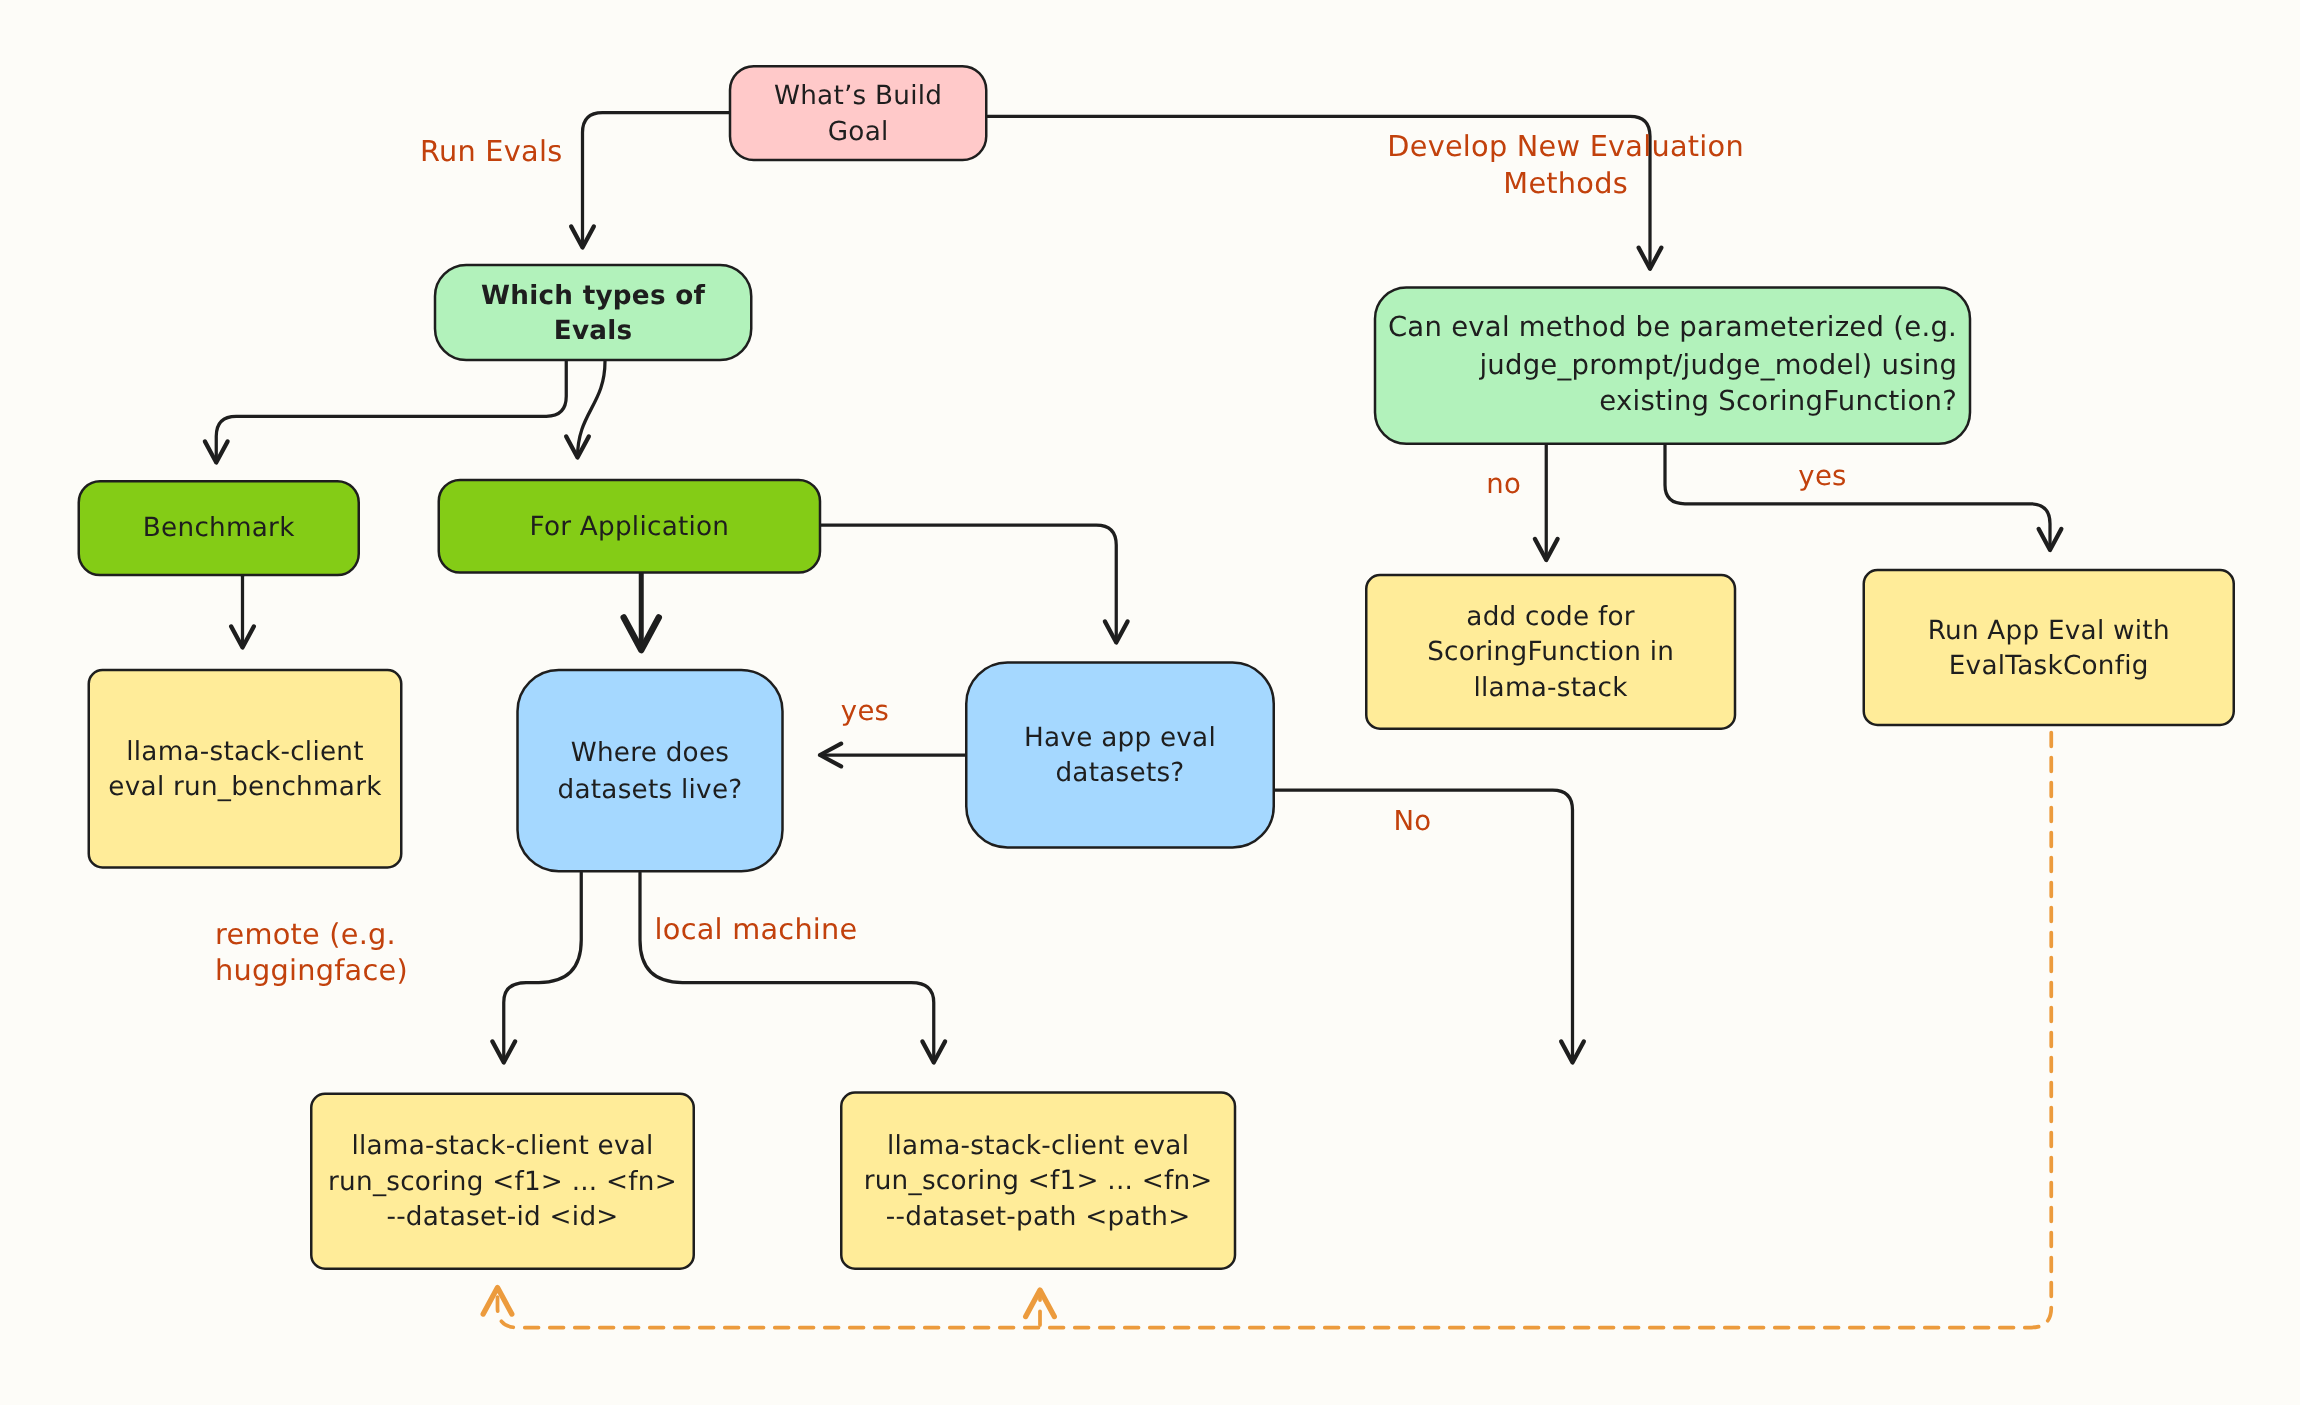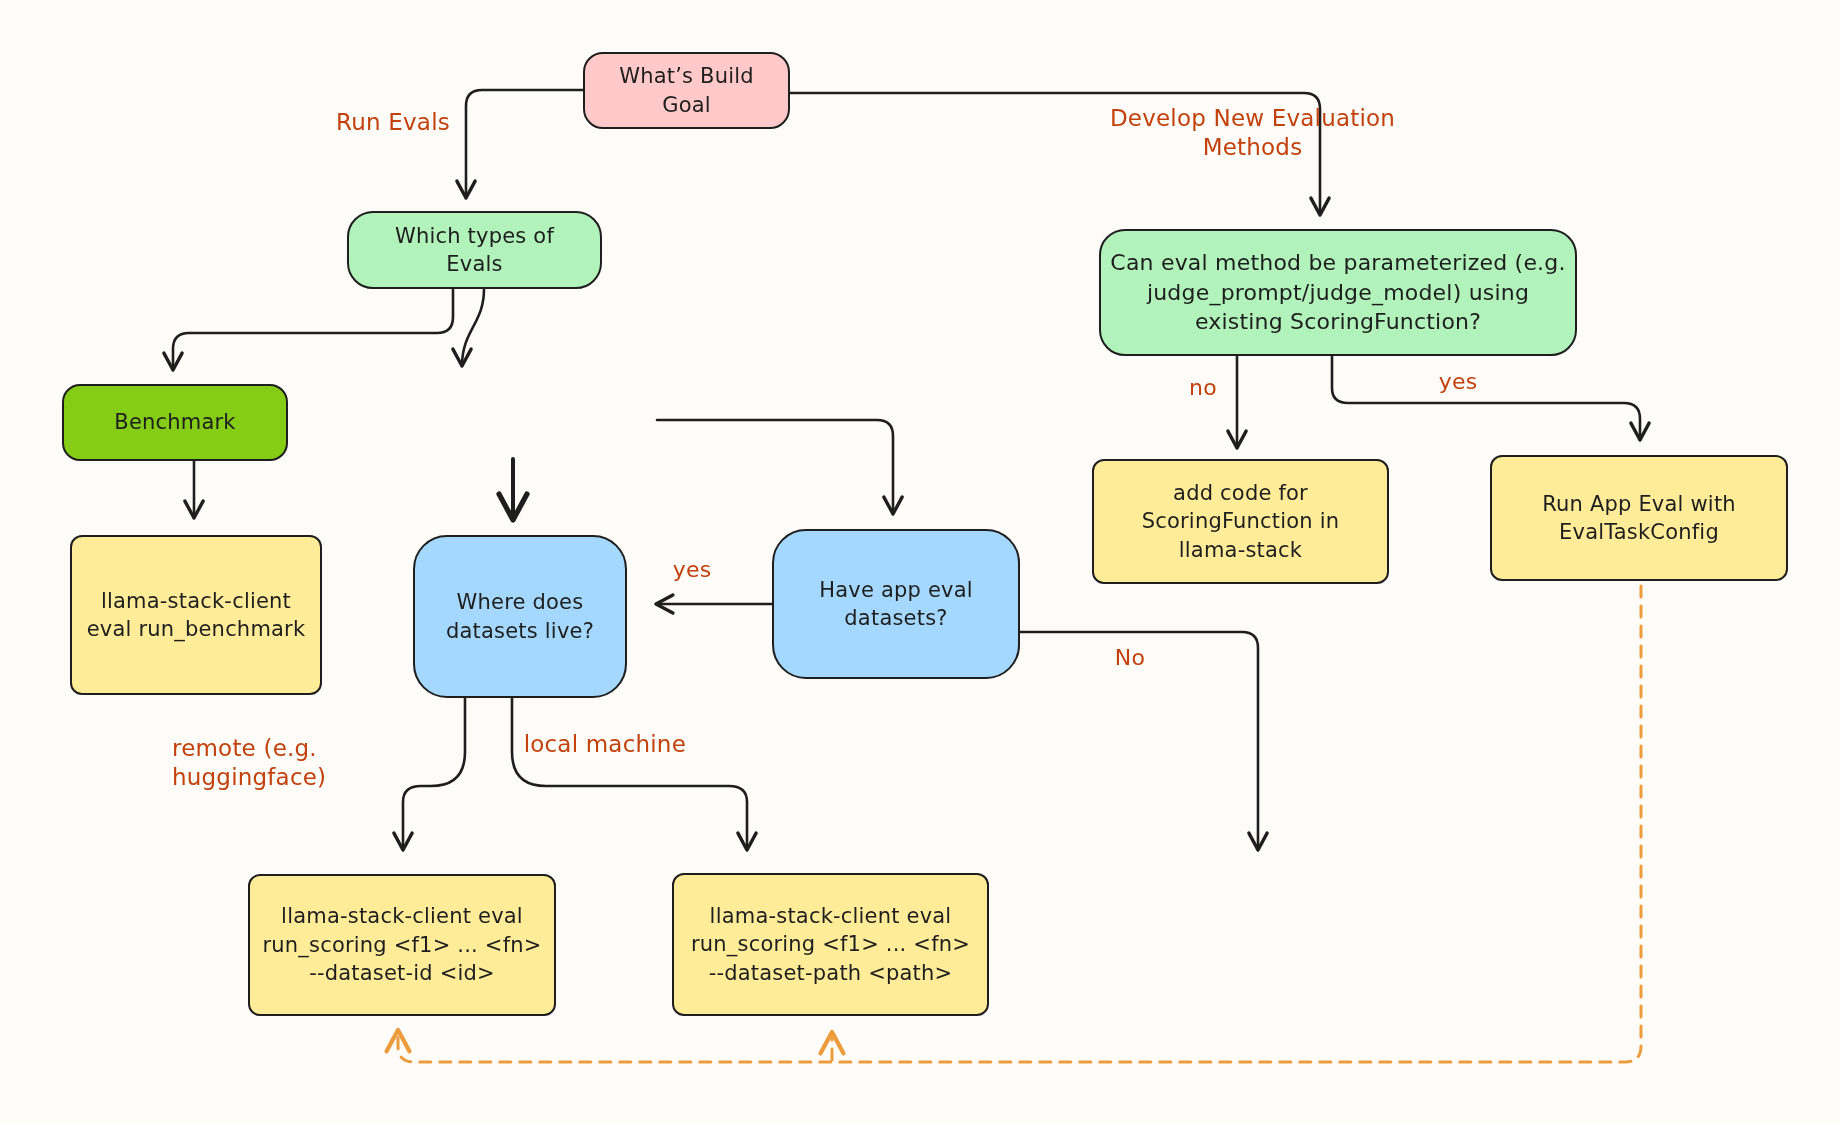--- a/index.html
+++ b/index.html
@@ -75,36 +75,37 @@
 
     <g fill="none" stroke="#ec9b3d" stroke-width="3" stroke-linecap="round" stroke-dasharray="11 9">
       <path d="M 1641 586 V 1046 Q 1641 1062 1625 1062 H 414 Q 398 1062 398 1046 V 1030" marker-end="url(#arrowOrange)"></path>
       <path d="M 832 1060 V 1032" marker-end="url(#arrowOrange)"></path>
     </g>
   </svg>
 
   <div class="node pink" style="left:583px; top:52px;  width:207px; height:77px;">What’s Build
 Goal</div>
 
-  <div class="node green" style="left:347px; top:211px; width:255px; height:78px;">Which types of
+  <div class="node green" style="left:347px; top:211px; width:255px; height:78px;font-weight:bold;">Which types of
 Evals</div>
 
   <div class="node white" style="left:62px;  top:384px; width:226px; height:77px;">Benchmark</div>
 
+  <div class="node white" style="left:350px; top:383px; width:307px; height:76px;">For Application</div>
 
   <div class="node blue" style="left:413px; top:535px; width:214px; height:163px;">Where does
 datasets live?</div>
 
   <div class="node yellow" style="left:70px;  top:535px; width:252px; height:160px;">llama-stack-client
 eval run_benchmark</div>
 
   <div class="node blue" style="left:772px; top:529px; width:248px; height:150px;">Have app eval
 datasets?</div>
 
-  <div class="node green" style="left:1099px;top:229px; width:478px; height:127px; font-size:22px;">Can eval method be parameterized (e.g.
+  <div class="node green" style="left:1099px;top:229px; width:478px; height:127px; font-size:22px;text-align:right;">Can eval method be parameterized (e.g.
 judge_prompt/judge_model) using
 existing ScoringFunction?</div>
 
   <div class="node yellow" style="left:1092px;top:459px; width:297px; height:125px;">add code for
 ScoringFunction in
 llama-stack</div>
 
   <div class="node yellow" style="left:1490px;top:455px; width:298px; height:126px;">Run App Eval with
 EvalTaskConfig</div>
 

